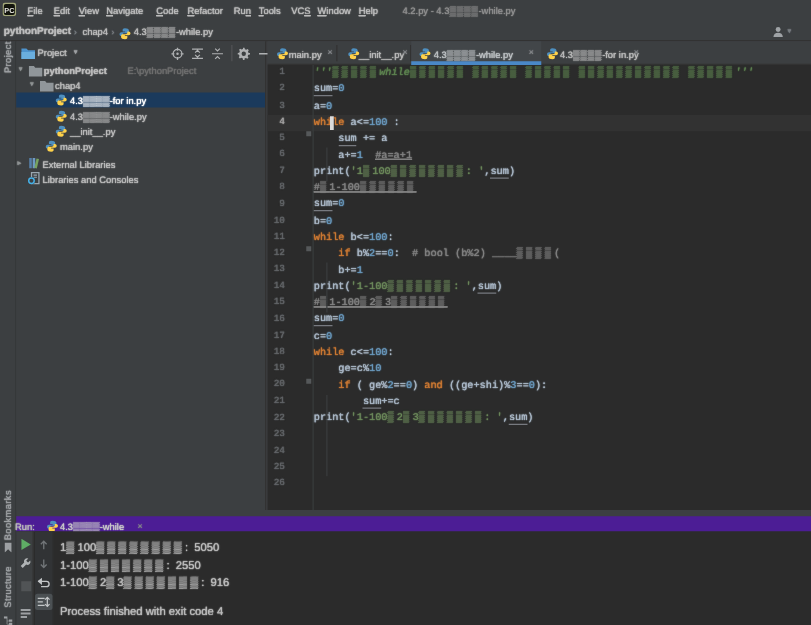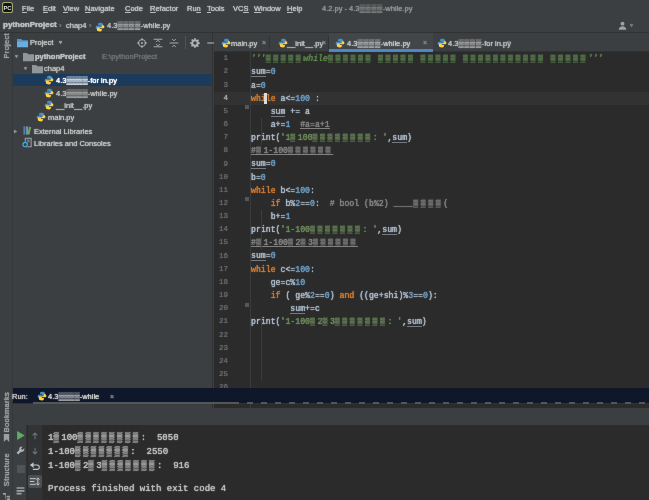--- a/index.html
+++ b/index.html
@@ -17,21 +17,21 @@
 #curline{position:absolute;left:0px;top:39.8px;width:435px;height:13.2px;background:#323232}
 #gutter{position:absolute;left:0;top:0.3px;width:14px;text-align:right;font-family:"Liberation Mono",monospace;font-size:7.5px;line-height:13.15px;color:#606366}
 #gutsep{position:absolute;left:36px;top:0;width:1px;height:356px;background:#393c3d}
 #code{position:absolute;left:37px;top:0.3px;font-family:"Liberation Mono",monospace;font-size:8.2px;line-height:13.15px;color:#a9b7c6}
 #code div{height:13.15px;white-space:pre}
 .k{color:#cc7832}.s{color:#6a8759}.n{color:#6897bb}.cm{color:#808080}.doc{color:#5c824f;font-style:italic}
 .c{letter-spacing:2.6px}
 u{text-decoration-skip-ink:none}
 .uu{border-bottom:1px solid #777a80}
 #caret{position:absolute;left:49.5px;top:40.5px;width:3.5px;height:11px;background:#dcdcdc}
-.conline{position:absolute;white-space:pre;font-family:Liberation Mono, monospace;font-size:9px;line-height:12px;color:#bababa}
+.conline{position:absolute;white-space:pre;font-family:Liberation Sans, sans-serif;font-size:9px;line-height:12px;color:#bababa}
 .cc{letter-spacing:2.5px}
 svg{display:block}
 body,body *{text-shadow:0 0 1px,0 0 1px}
 </style></head><body>
 <div class="ab" style="left:0;top:0;width:649px;height:16px;background:#3c3f41">
 <svg class="ab" style="left:2px;top:2px" width="11" height="11" viewBox="0 0 16 16">
       <rect x="0.8" y="0.8" width="14.4" height="14.4" rx="3" fill="#14160e" stroke="#a3a87a" stroke-width="1.6"></rect>
       <text x="8" y="11.8" font-size="8.5" fill="#e8e8e0" text-anchor="middle" font-family="Liberation Sans" font-weight="bold">PC</text>
     </svg>
 <span class="mi" style="left:22px"><u>F</u>ile</span>
@@ -214,35 +214,36 @@
       <div>print(<span class="s">'1<span class="c">▒</span>100<span class="c">▒▒▒▒▒▒▒▒</span>: '</span>,<span class="uu">sum</span>)</div>
       <div class="cm"><u>#<span class="c">▒</span>1-100<span class="c">▒▒▒▒▒▒</span></u></div>
       <div><span class="uu">sum</span>=<span class="n">0</span></div>
       <div>b=<span class="n">0</span></div>
       <div><span class="k">while</span> b&lt;=<span class="n">100</span>:</div>
       <div>    <span class="k">if</span> b%<span class="n">2</span>==<span class="n">0</span>:  <span class="cm"># bool (b%2) ____<span class="c">▒▒▒▒</span>(</span></div>
       <div>    b+=<span class="n">1</span></div>
       <div>print(<span class="s">'1-100<span class="c">▒▒▒▒▒▒▒</span>: '</span>,<span class="uu">sum</span>)</div>
       <div class="cm"><u>#<span class="c">▒</span>1-100<span class="c">▒</span>2<span class="c">▒</span>3<span class="c">▒▒▒▒▒▒</span></u></div>
       <div><span class="uu">sum</span>=<span class="n">0</span></div>
+      <div>c=<span class="n">0</span></div>
       <div><span class="k">while</span> c&lt;=<span class="n">100</span>:</div>
       <div>    ge=c%<span class="n">10</span></div>
       <div>    <span class="k">if</span> ( ge%<span class="n">2</span>==<span class="n">0</span>) <span class="k">and</span> ((ge+shi)%<span class="n">3</span>==<span class="n">0</span>):</div>
       <div>        <span class="uu">sum</span>+=c</div>
       <div>print(<span class="s">'1-100<span class="c">▒</span>2<span class="c">▒</span>3<span class="c">▒▒▒▒▒▒▒</span>: '</span>,<span class="uu">sum</span>)</div>
     </div>
 <div class="ab" style="left:31px;top:53.2px;width:4px;height:4px;background:#55585a"></div>
 <div class="ab" style="left:31px;top:145.3px;width:4px;height:4px;background:#55585a"></div>
 <div class="ab" style="left:31px;top:250.5px;width:4px;height:4px;background:#55585a"></div>
 <div class="ab" style="left:47px;top:66.4px;width:1px;height:26.3px;background:#3a3d3e"></div>
 <div class="ab" style="left:47px;top:158.4px;width:1px;height:39.5px;background:#3a3d3e"></div>
 <div class="ab" style="left:47px;top:263.6px;width:1px;height:65.8px;background:#3a3d3e"></div>
 <div id="caret"></div>
 </div>
-<div class="ab" style="left:13px;top:388px;width:636px;height:16px;background:#0f172a;border-bottom:1px solid #323232">
+<div class="ab" style="left:13px;top:413px;width:636px;height:16px;background:#4c1d95;border-bottom:1px solid #323232">
 <span class="ab" style="left:-1px;top:4px;font-size:7.5px;color:#bbbbbb">Run:</span>
 <svg class="ab" style="left:24px;top:3px" width="10" height="10" viewBox="0 0 16 16">
       <path fill="#4e8fbf" d="M8 1C5 1 5 2.5 5 3.5V5h3.2v1H3.5C2 6 1 7 1 8.5 1 10 2 11 3.5 11H5V9.5C5 8 6 7.5 7.5 7.5H11c1.2 0 2-.8 2-2V3.5C13 2 11 1 8 1z"></path>
       <path fill="#ffd24a" d="M8 15c3 0 3-1.5 3-2.5V11H7.8v-1h4.7c1.5 0 2.5-1 2.5-2.5C15 6 14 5 12.5 5H11v1.5C11 8 10 8.5 8.5 8.5H5c-1.2 0-2 .8-2 2v2C3 14 5 15 8 15z"></path>
     </svg>
 <span class="ab" style="left:35px;top:4px;font-size:7.5px;color:#c9c9c9">4.3<span class="c" style="letter-spacing:0px">▒▒▒▒</span>-while</span>
 <span class="ab" style="left:97px;top:4.5px;font-size:7px;color:#84878a">×</span>
 <div class="ab" style="left:20px;top:13.5px;width:200px;height:2px;background:#54575a"></div>
     <div class="ab" style="left:220px;top:13.5px;width:414px;height:2px;background:repeating-linear-gradient(90deg,#53565a 0 6px,rgba(0,0,0,0) 6px 14px)"></div>
 </div>

